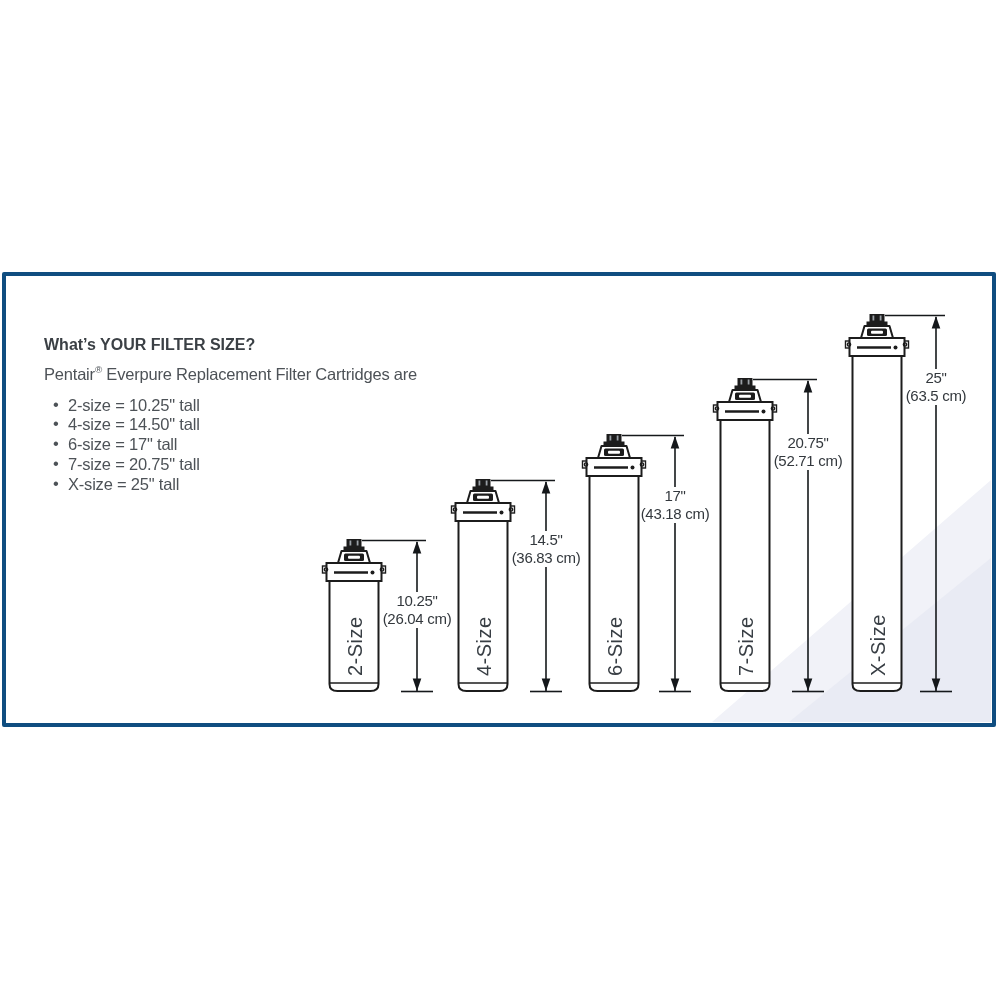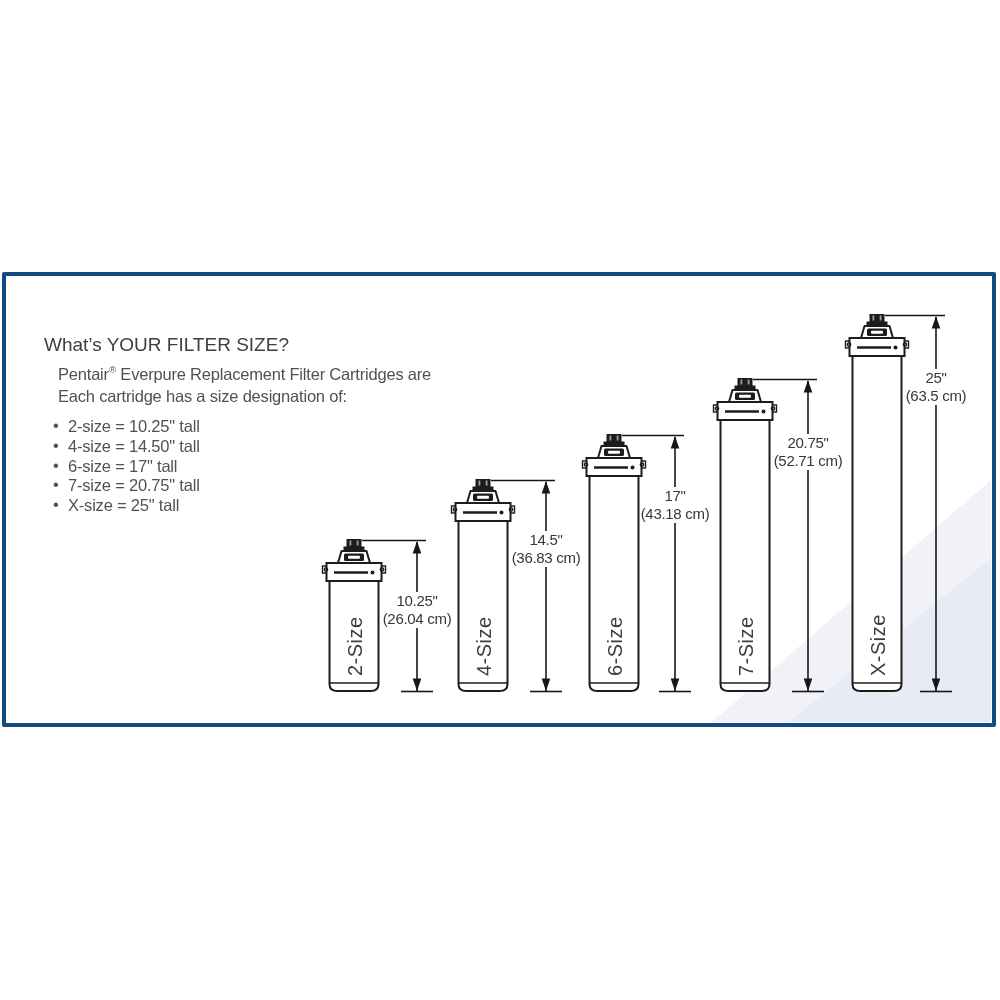--- a/index.html
+++ b/index.html
@@ -5,22 +5,22 @@
   html,body{margin:0;padding:0}
   body{width:1000px;height:1000px;position:relative;background:#ffffff;
        font-family:"Liberation Sans",sans-serif;overflow:hidden}
 
   .info-panel{position:absolute;left:2px;top:272px;width:994px;height:455px;
               box-sizing:border-box;border:4px solid #0f4d80;border-radius:2px;background:#fff}
 
   .diagram-svg{position:absolute;left:0;top:0;width:1000px;height:1000px;display:block}
 
   .copy{position:absolute;left:44px;top:333px;width:470px;color:#4d5257}
-  .copy h1{margin:0;font-size:19px;line-height:23px;font-weight:normal;color:#3b4045;letter-spacing:0}
-  .copy p{margin:8px 14px 0;font-size:16.5px;line-height:21.5px;letter-spacing:-0.2px}
+  .copy h1{margin:0;font-size:16px;line-height:23px;font-weight:bold;color:#3b4045;letter-spacing:0}
+  .copy p{margin:8px 0 0;font-size:16.5px;line-height:21.5px;letter-spacing:-0.2px}
   .copy p .line{display:block}
   .copy sup{font-size:60%;line-height:0;position:relative;top:-1px}
 
   .size-list{margin:10px 0 0;padding:0 0 0 24px;list-style:none}
   .size-list li{position:relative;font-size:16.5px;line-height:19.8px;letter-spacing:-0.2px}
   .size-list li::before{content:"\2022";position:absolute;left:-15px;top:-1px;color:#4d5257}
 
   .dim{font-family:"Liberation Sans",sans-serif;font-size:15px;fill:#33383d;letter-spacing:-0.3px}
   .lbl{font-family:"Liberation Sans",sans-serif;font-size:20px;fill:#383e44;letter-spacing:0.5px}
 </style>
@@ -166,21 +166,20 @@
       <rect x="872.5" y="315.5" width="1.8" height="5" fill="#9aa0a6"></rect>
       <rect x="879.7" y="315.5" width="1.8" height="5" fill="#9aa0a6"></rect>
       <text transform="translate(884.5 676) rotate(-90)" class="lbl">X-Size</text>
     </g>
   </svg>
 
 <div class="copy">
   <h1>What’s YOUR FILTER SIZE?</h1>
   <p>
     <span class="line"><span>Pentair</span><sup>®</sup><span> Everpure Replacement Filter Cartridges are</span></span>
-    <span class="line">Each cartridge has a size designation of:</span>
   </p>
   <ul class="size-list">
     <li>2-size = 10.25" tall</li>
     <li>4-size = 14.50" tall</li>
     <li>6-size = 17" tall</li>
     <li>7-size = 20.75" tall</li>
     <li>X-size = 25" tall</li>
   </ul>
 </div>
 

